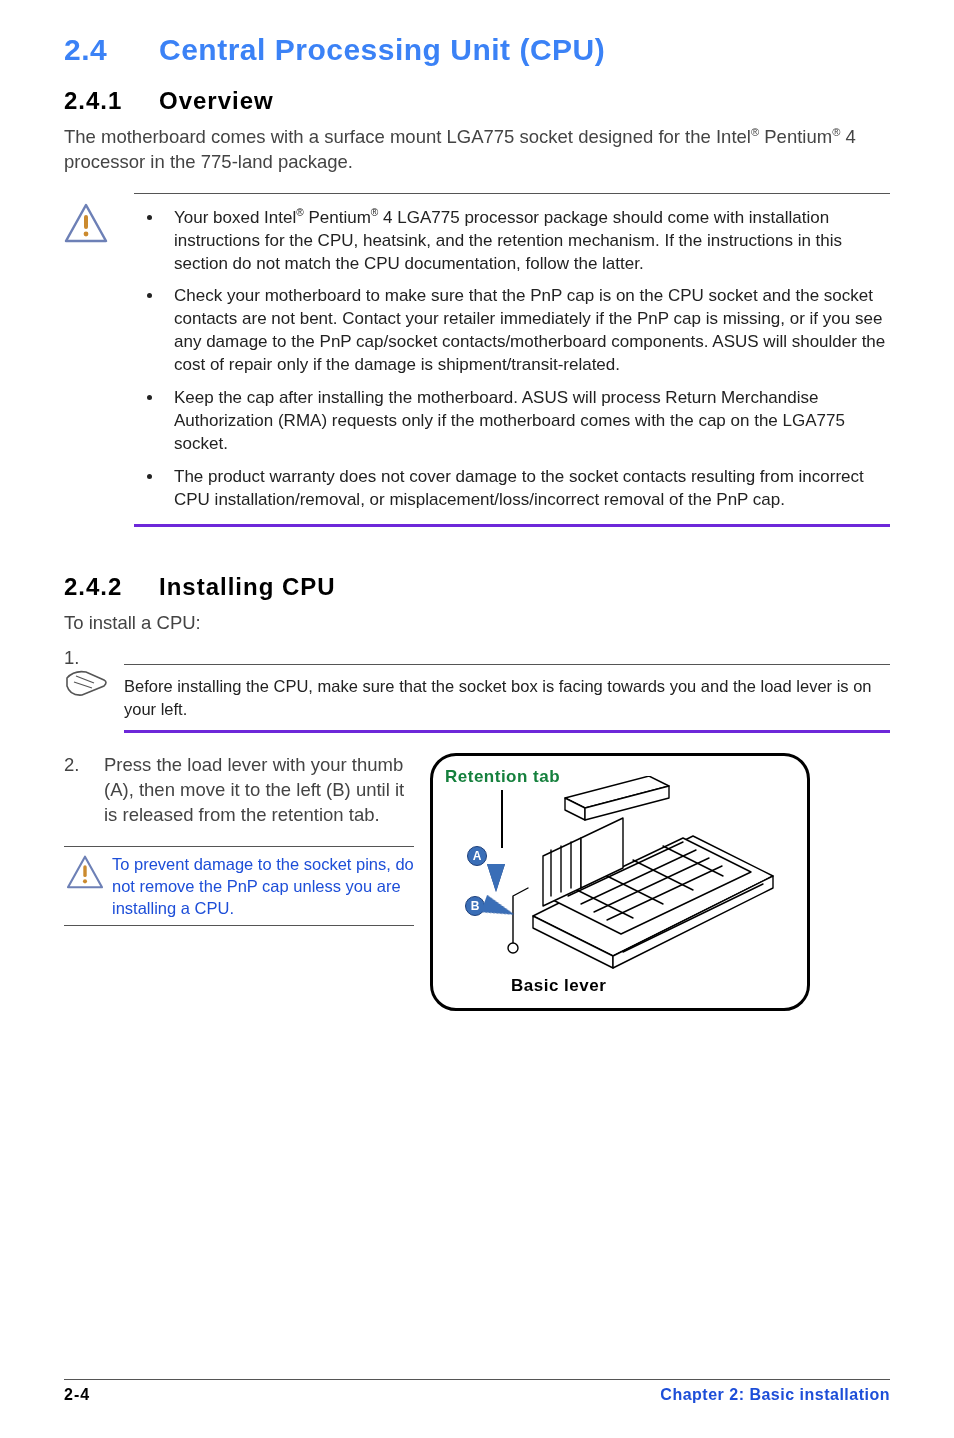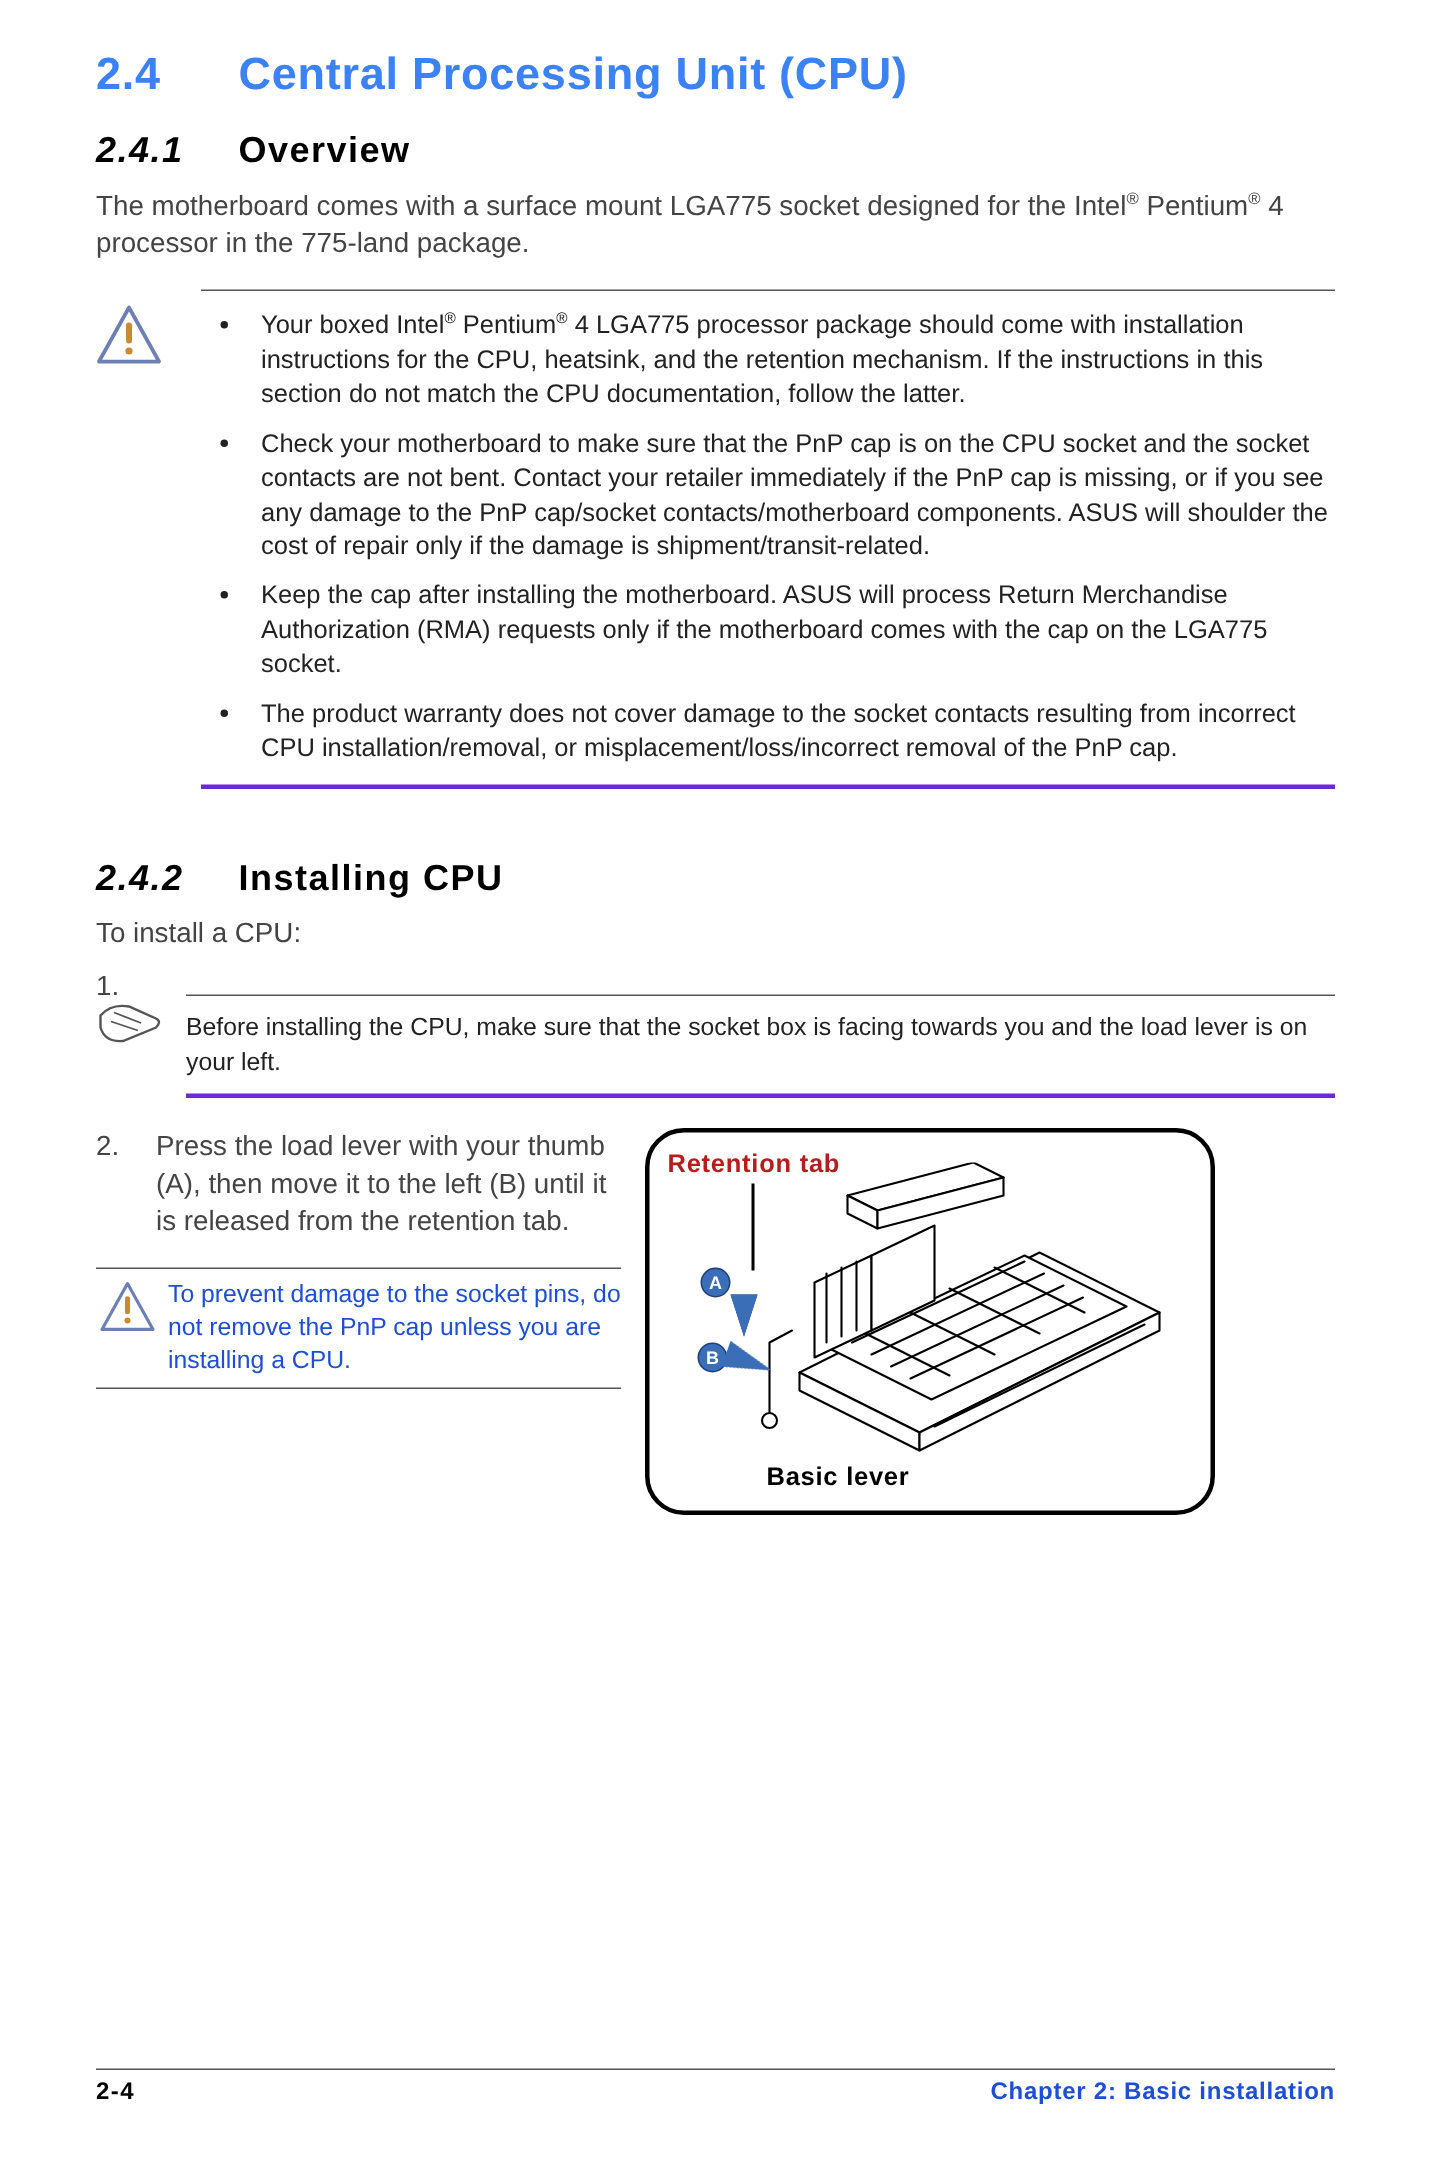--- a/index.html
+++ b/index.html
@@ -21,21 +21,21 @@
     color: #3b82f6;
   }
   h1.section-title .num { display: inline-block; width: 95px; }
   h2.subsection {
     font-size: 24px;
     font-weight: 700;
     letter-spacing: 1px;
     margin: 6px 0 8px 0;
     color: #000;
   }
-  h2.subsection .num { display: inline-block; width: 95px; font-style: italic; }
+  h2.subsection .num { display: inline-block; width: 95px; }
   p.body-text { color: #444; margin-bottom: 6px; }
   sup { font-size: 0.6em; vertical-align: super; }
   .note-block {
     display: flex;
     margin: 18px 0 10px 0;
     align-items: flex-start;
   }
   .note-icon-col { width: 70px; flex: 0 0 70px; padding-top: 10px; }
   .note-content {
     flex: 1;
@@ -76,21 +76,21 @@
   .inline-note .icon-col { flex: 0 0 48px; padding: 4px 0 0 2px; }
   .inline-note .txt { flex: 1; padding: 2px 0; }
   .figure-box {
     border: 3px solid #000;
     border-radius: 26px;
     padding: 8px 12px 10px 12px;
     width: 380px;
     height: 258px;
     position: relative;
   }
-  .fig-label-top { font-weight: 700; font-size: 17px; letter-spacing: 0.5px; color: #b91c1c; }
+  .fig-label-top { font-weight: 700; font-size: 17px; letter-spacing: 0.5px; color: #15803d; }
   .fig-label-bottom {
     font-weight: 700;
     font-size: 17px;
     letter-spacing: 0.5px;
     color: #000;
     position: absolute;
     bottom: 10px;
     left: 78px;
   }
   .fig-line-top {

